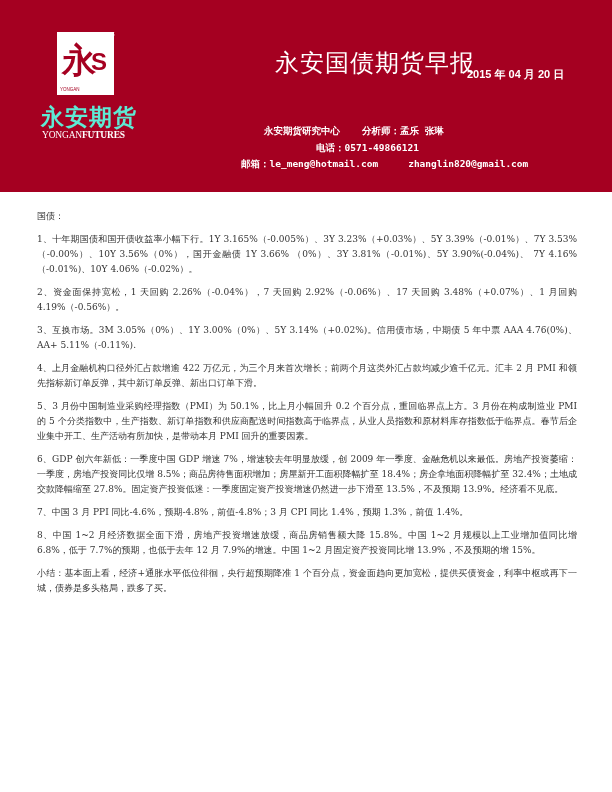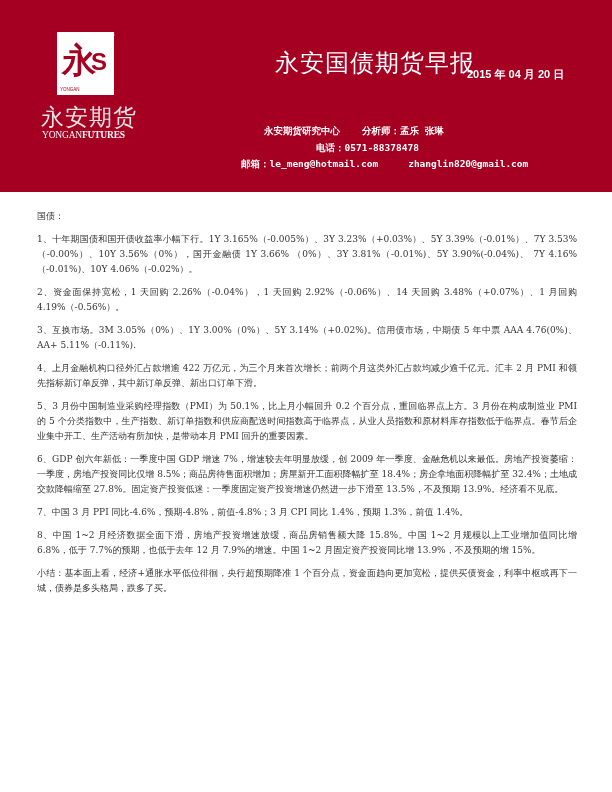--- a/index.html
+++ b/index.html
@@ -24,22 +24,22 @@
   }
   .logo-futures {
     position: absolute; left: 88px; top: 31px; font-size: 5px; letter-spacing: 0.5px;
     color: #fff; font-family: "Liberation Sans", sans-serif;
   }
   .logo-yongan-small {
     position: absolute; left: 60px; top: 89px; font-size: 4.5px;
     color: #a50021; font-family: "Liberation Sans", sans-serif;
   }
   .logo-cn {
-    position: absolute; left: 41px; top: 104px; font-size: 23px; font-weight: normal;
-    color: #e5e5e5; letter-spacing: 1px; font-family: "DejaVu Sans", sans-serif;
+    position: absolute; left: 41px; top: 104px; font-size: 23px; font-weight: bold;
+    color: #5eead4; letter-spacing: 1px; font-family: "DejaVu Sans", sans-serif;
     line-height: 26px;
   }
   .logo-en {
     position: absolute; left: 42px; top: 130px; font-size: 9.5px; color: #fff;
     font-family: Liberation Serif, serif; letter-spacing: -0.2px; text-align: right;
   }
   .logo-en b { font-weight: bold; }
 
   .title {
     position: absolute; left: 275px; top: 47px; font-size: 24px; color: #fff;
@@ -79,30 +79,30 @@
     <div class="logo-cn">永安期货</div>
     <div class="logo-en"><span>YONGAN</span><b>FUTURES</b></div>
   </div>
 
   <div class="title">永安国债期货早报</div>
   <div class="date">2015 年 04 月 20 日</div>
 
   <div class="contact c1">
     <span>永安期货研究中心</span><span class="analyst">分析师：孟乐 张琳</span>
   </div>
-  <div class="contact c2">电话：0571-88378478</div>
+  <div class="contact c2">电话：0571-49866121</div>
   <div class="contact c3">
     <span>邮箱：le_meng@hotmail.com</span><span class="mail2">zhanglin820@gmail.com</span>
   </div>
 </div>
 
 <div class="content">
   <p class="heading">国债：</p>
   <p>1、十年期国债和国开债收益率小幅下行。1Y 3.165%（-0.005%）、3Y 3.23%（+0.03%）、5Y 3.39%（-0.01%）、7Y 3.53%（-0.00%）、10Y 3.56%（0%），国开金融债 1Y 3.66% （0%）、3Y 3.81%（-0.01%)、5Y 3.90%(-0.04%)、 7Y 4.16%（-0.01%)、10Y 4.06%（-0.02%）。</p>
-  <p>2、资金面保持宽松，1 天回购 2.26%（-0.04%），1 天回购 2.92%（-0.06%）、14 天回购 3.48%（+0.07%）、1 月回购 4.19%（-0.56%）。</p>
+  <p>2、资金面保持宽松，1 天回购 2.26%（-0.04%），7 天回购 2.92%（-0.06%）、17 天回购 3.48%（+0.07%）、1 月回购 4.19%（-0.56%）。</p>
   <p>3、互换市场。3M 3.05%（0%）、1Y 3.00%（0%）、5Y 3.14%（+0.02%)。信用债市场，中期债 5 年中票 AAA 4.76(0%)、AA+ 5.11%（-0.11%).</p>
   <p>4、上月金融机构口径外汇占款增逾 422 万亿元，为三个月来首次增长；前两个月这类外汇占款均减少逾千亿元。汇丰 2 月 PMI 和领先指标新订单反弹，其中新订单反弹、新出口订单下滑。</p>
   <p>5、3 月份中国制造业采购经理指数（PMI）为 50.1%，比上月小幅回升 0.2 个百分点，重回临界点上方。3 月份在构成制造业 PMI 的 5 个分类指数中，生产指数、新订单指数和供应商配送时间指数高于临界点，从业人员指数和原材料库存指数低于临界点。春节后企业集中开工、生产活动有所加快，是带动本月 PMI 回升的重要因素。</p>
   <p>6、GDP 创六年新低：一季度中国 GDP 增速 7%，增速较去年明显放缓，创 2009 年一季度、金融危机以来最低。房地产投资萎缩：一季度，房地产投资同比仅增 8.5%；商品房待售面积增加；房屋新开工面积降幅扩至 18.4%；房企拿地面积降幅扩至 32.4%；土地成交款降幅缩至 27.8%。固定资产投资低迷：一季度固定资产投资增速仍然进一步下滑至 13.5%，不及预期 13.9%。经济看不见底。</p>
   <p>7、中国 3 月 PPI 同比-4.6%，预期-4.8%，前值-4.8%；3 月 CPI 同比 1.4%，预期 1.3%，前值 1.4%。</p>
   <p>8、中国 1~2 月经济数据全面下滑，房地产投资增速放缓，商品房销售额大降 15.8%。中国 1~2 月规模以上工业增加值同比增 6.8%，低于 7.7%的预期，也低于去年 12 月 7.9%的增速。中国 1~2 月固定资产投资同比增 13.9%，不及预期的增 15%。</p>
   <p>小结：基本面上看，经济+通胀水平低位徘徊，央行超预期降准 1 个百分点，资金面趋向更加宽松，提供买债资金，利率中枢或再下一城，债券是多头格局，跌多了买。</p>
 </div>
 
 </body></html>

